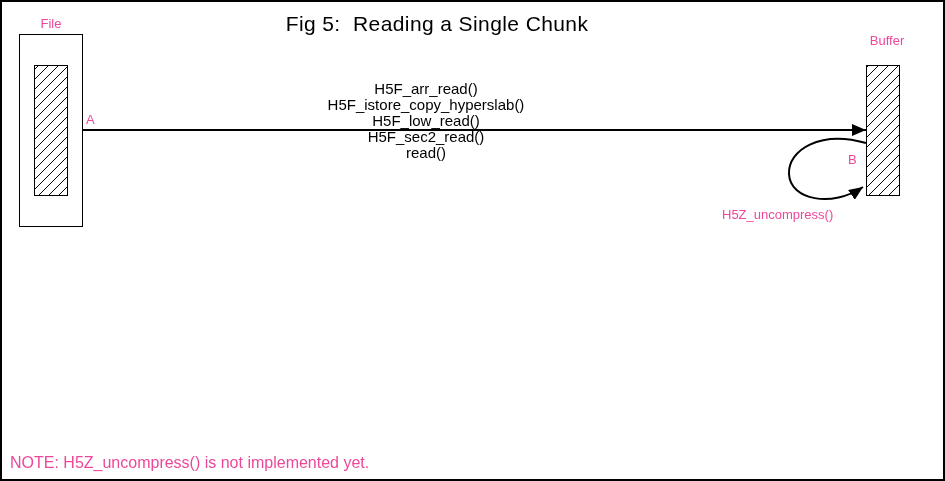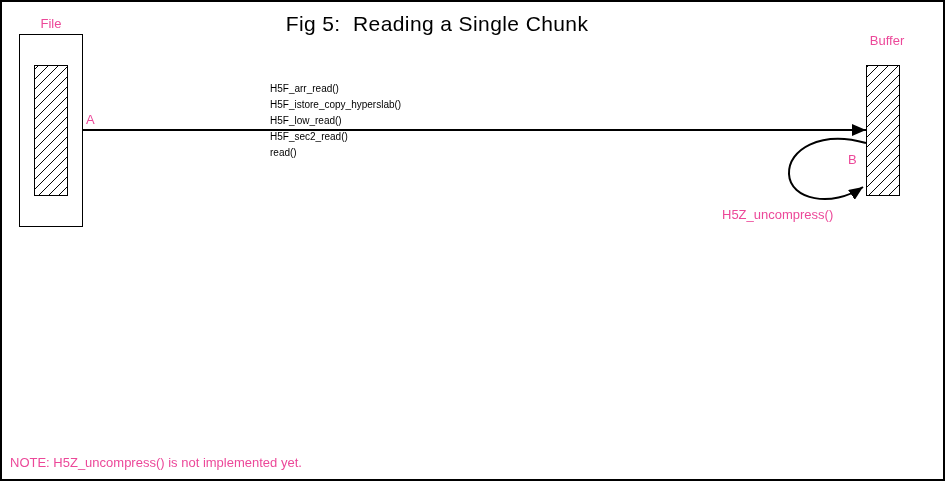--- a/index.html
+++ b/index.html
@@ -52,33 +52,33 @@
     left: 840px;
     top: 32px;
     width: 90px;
     text-align: center;
   }
   .a-label { left: 84px;  top: 111px; }
   .b-label { left: 846px; top: 151px; }
   .h5z-label { left: 720px; top: 206px; }
   .fn-list {
     position: absolute;
-    left: 268px;
+    left: 274px;
     top: 79px;
     width: 300px;
-    text-align: left;
-    font-size: 10px;
+    text-align: center;
+    font-size: 15px;
     line-height: 16px;
     white-space: nowrap;
   }
   .note {
     position: absolute;
     left: 8px;
     top: 454px;
-    font-size: 13px;
+    font-size: 16px;
   }
 </style>
 </head>
 <body>
 
 <div class="figure">
 
   <svg class="canvas" viewBox="0 0 945 481" xmlns="http://www.w3.org/2000/svg">
     <defs>
       <pattern id="hatch" width="10" height="10" patternUnits="userSpaceOnUse">

